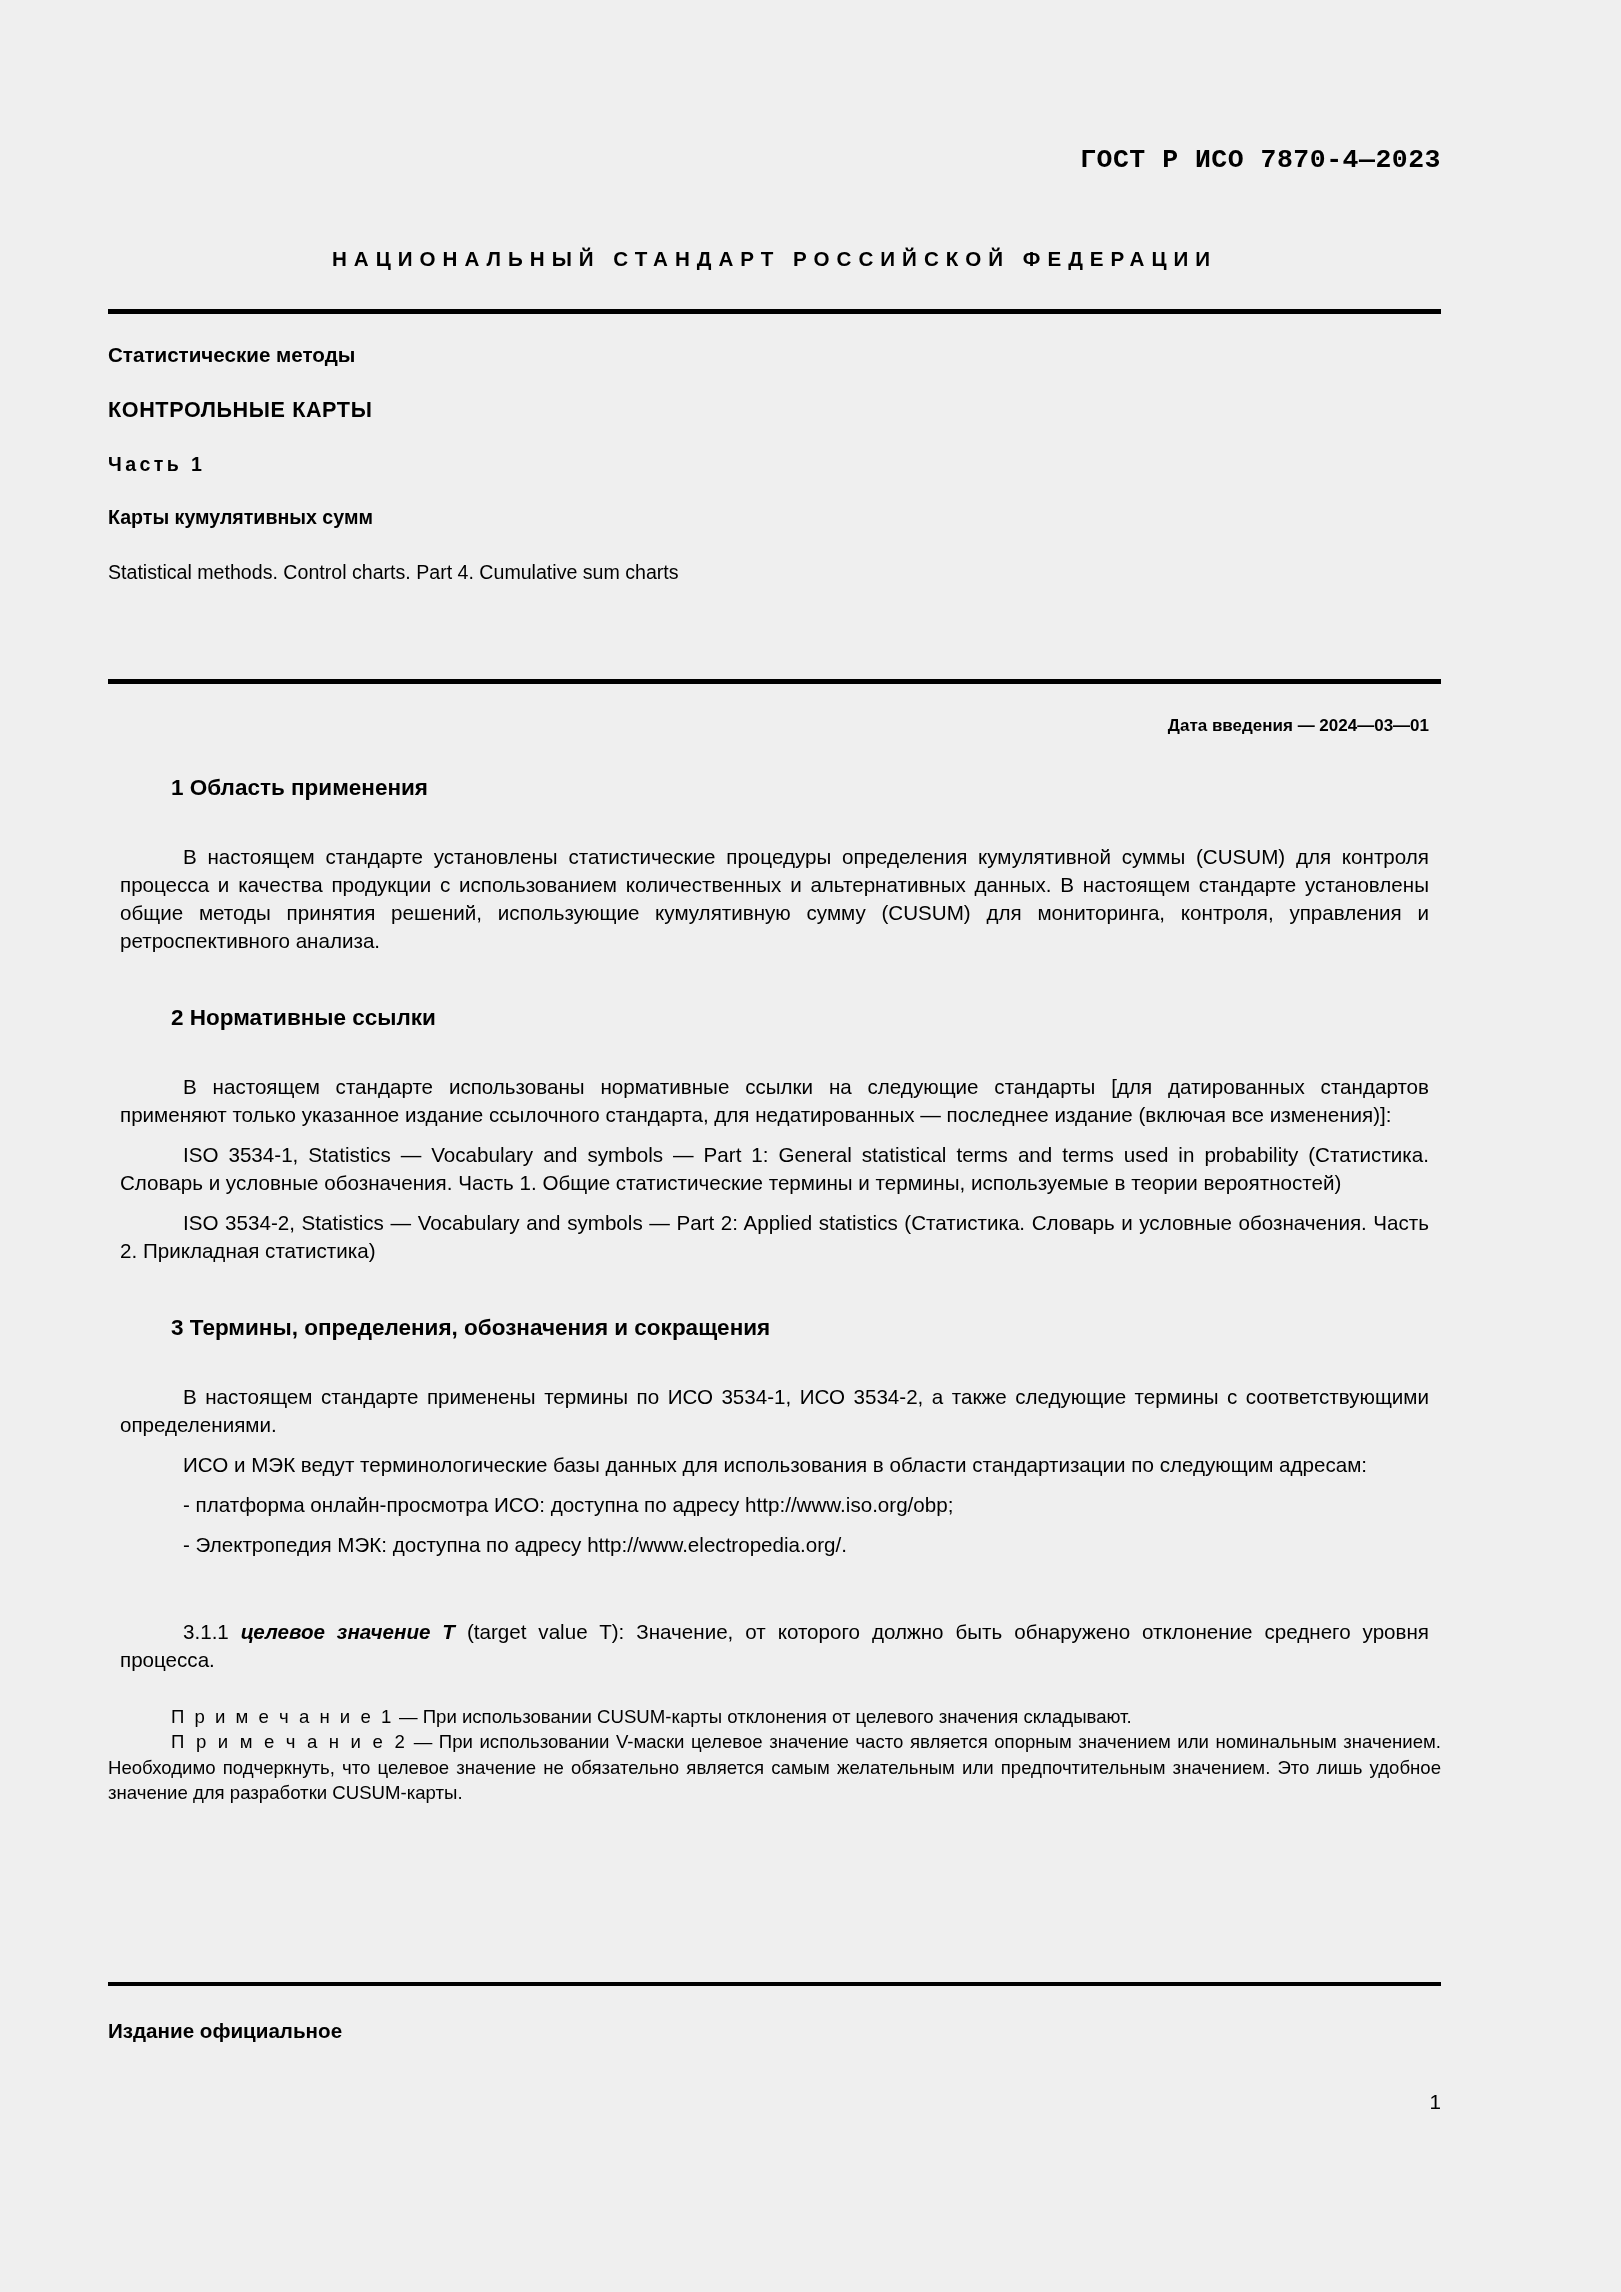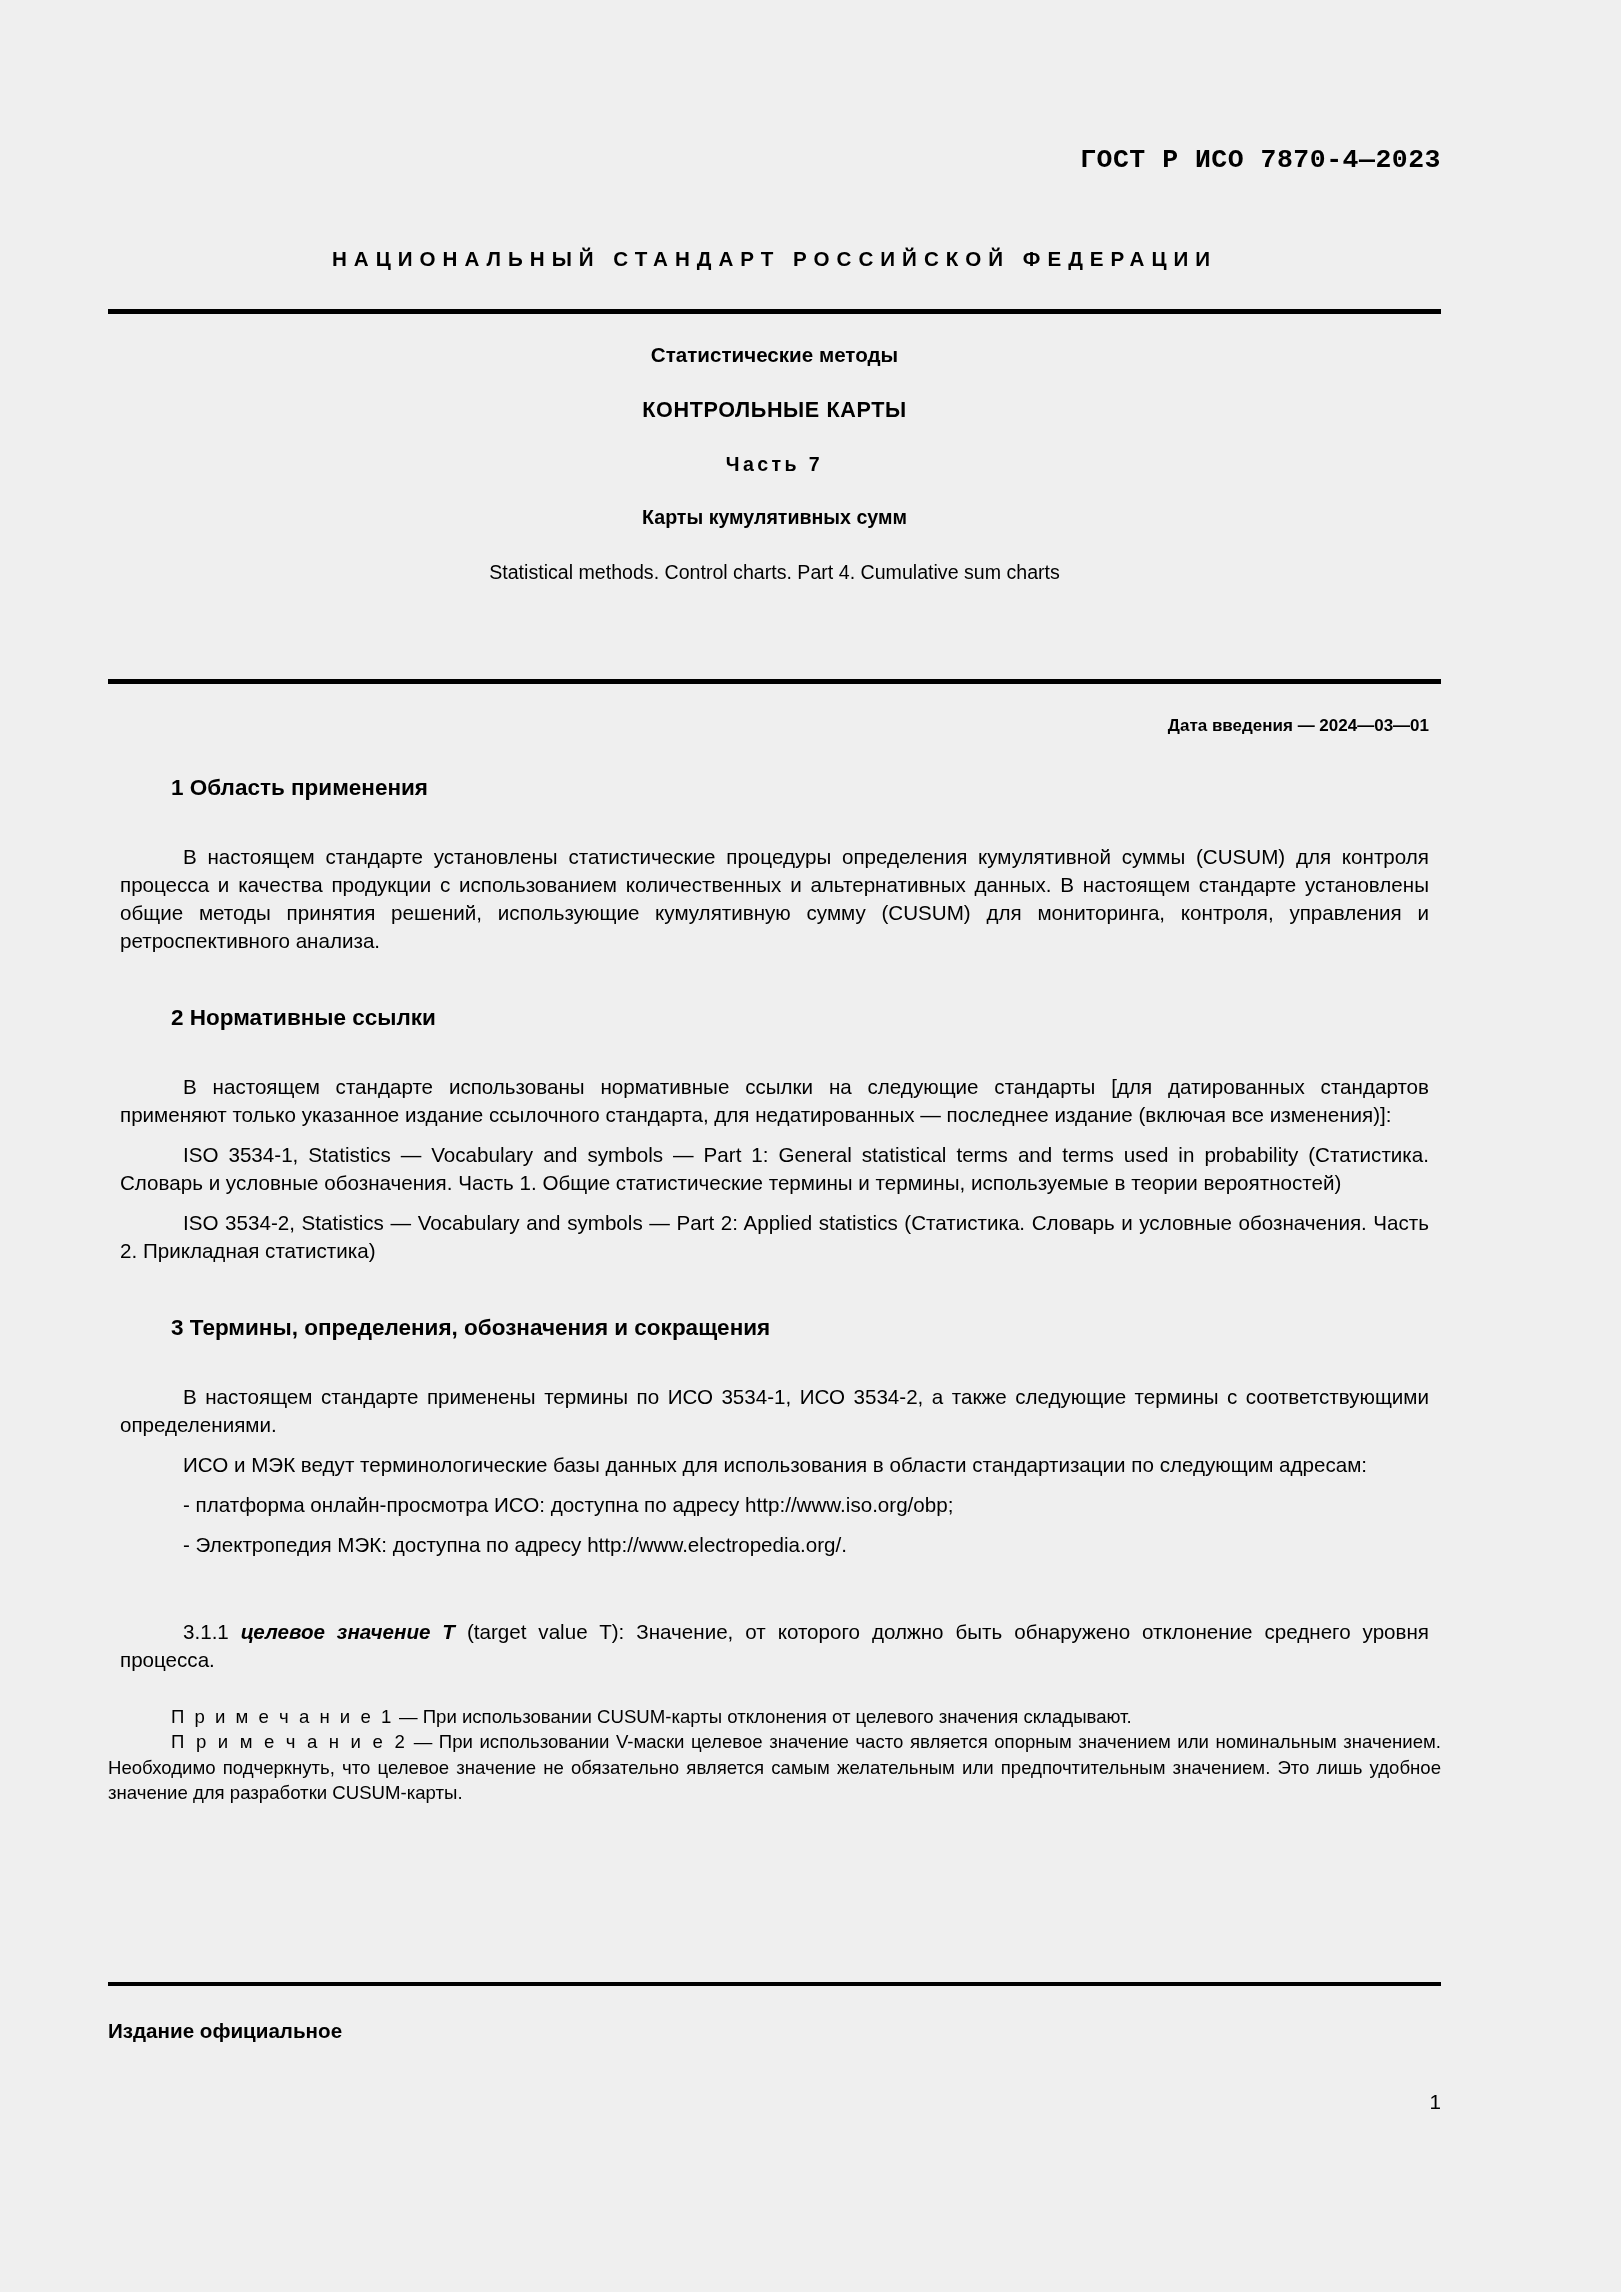--- a/index.html
+++ b/index.html
@@ -59,21 +59,21 @@
     top: 679px;
     width: 1333px;
     height: 4.9px;
     background: #000;
   }
   .title-block {
     position: absolute;
     left: 0;
     top: 343px;
     width: 1333px;
-    text-align: center;
+    text-align: left;
   }
   .title-line1 {
     font-size: 20.6px;
     font-weight: bold;
     margin-bottom: 30px;
   }
   .title-line2 {
     font-size: 21.6px;
     font-weight: bold;
     letter-spacing: 0.6px;
@@ -164,21 +164,21 @@
 
     <div class="doc-code">ГОСТ Р ИСО 7870-4—2023</div>
 
     <div class="national-standard">НАЦИОНАЛЬНЫЙ СТАНДАРТ РОССИЙСКОЙ ФЕДЕРАЦИИ</div>
 
     <div class="rule-top"></div>
 
     <div class="title-block">
       <div class="title-line1">Статистические методы</div>
       <div class="title-line2">КОНТРОЛЬНЫЕ КАРТЫ</div>
-      <div class="title-line3">Часть 7</div>
+      <div class="title-line3">Часть 1</div>
       <div class="title-line4">Карты кумулятивных сумм</div>
       <div class="title-en">Statistical methods. Control charts. Part 4. Cumulative sum charts</div>
     </div>
 
     <div class="rule-bottom"></div>
 
     <div class="intro-date">Дата введения — 2024—03—01</div>
 
     <div class="body-text" style="top: 774px;">
 

